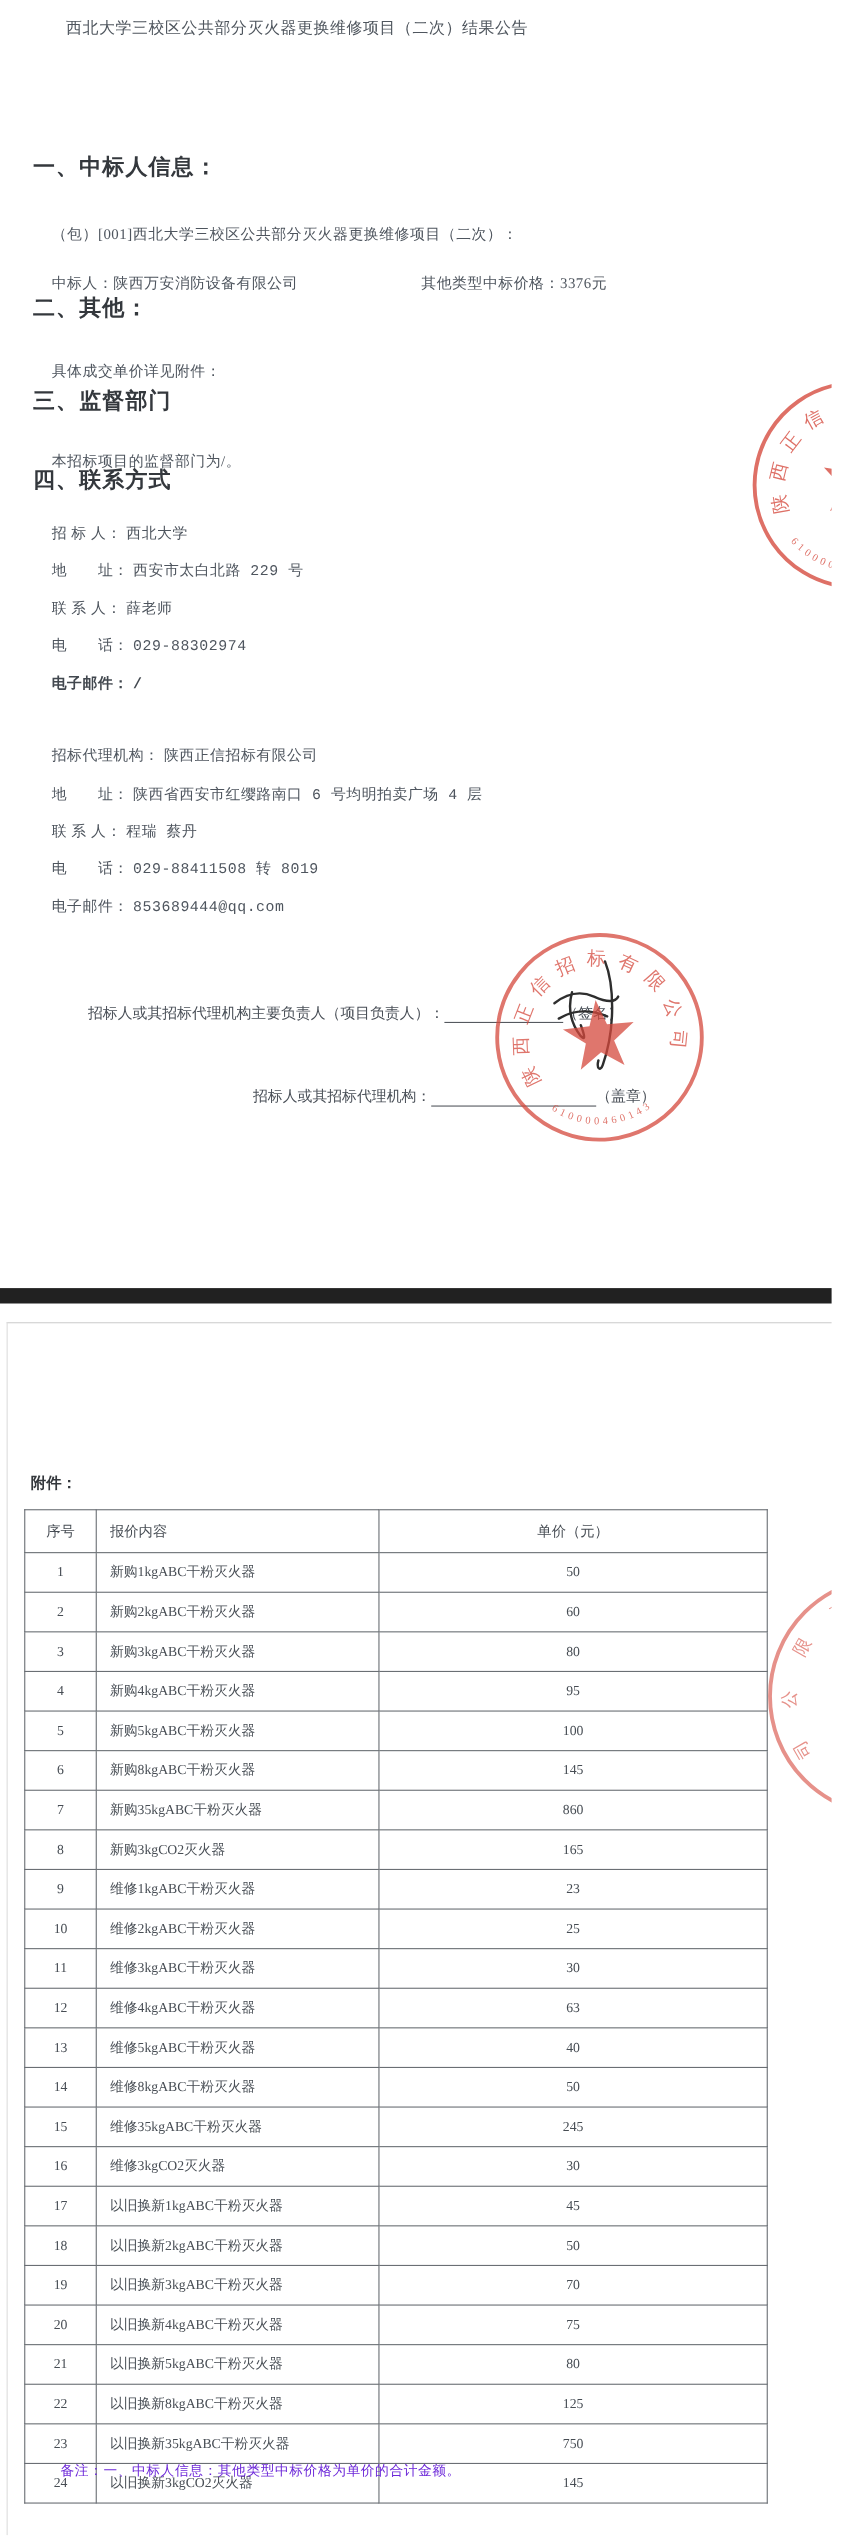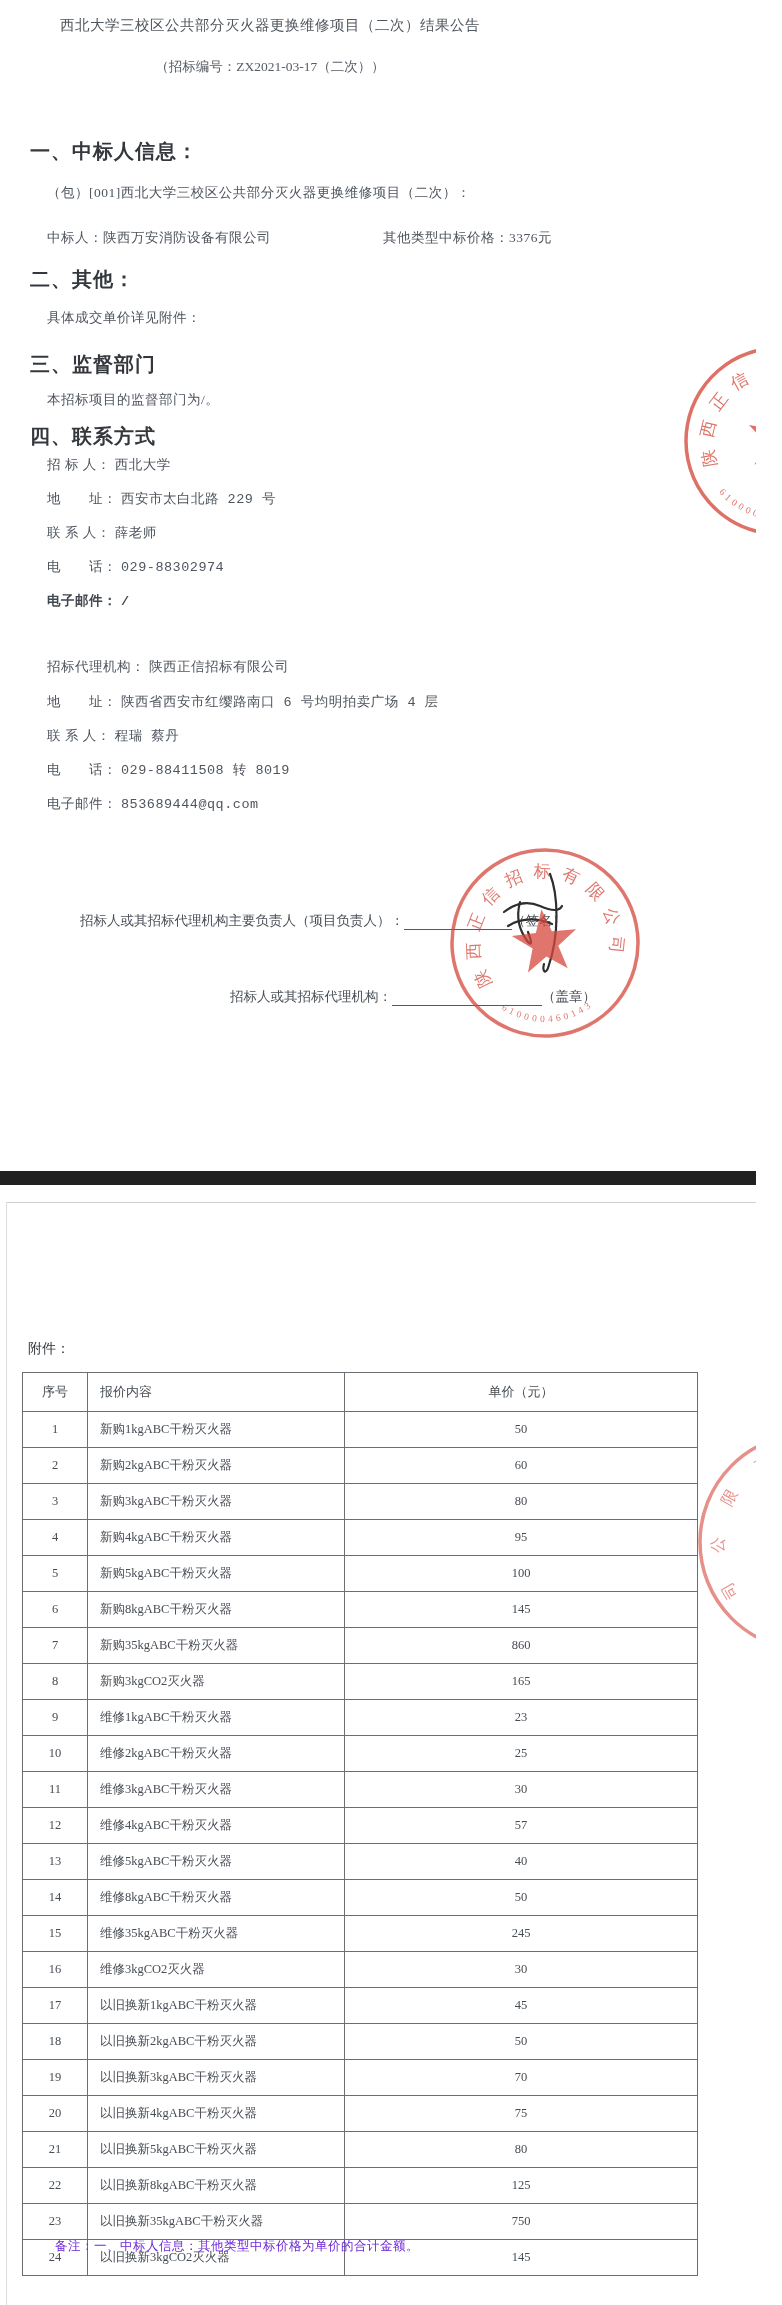--- a/index.html
+++ b/index.html
@@ -4,50 +4,49 @@
 <style>
   html,body{margin:0;padding:0;background:#ffffff;}
   #doc{
     position:relative;width:756px;height:2305px;background:#fff;overflow:hidden;
     font-family:"Liberation Serif","DejaVu Serif",serif;color:#4e555e;
   }
   .abs{position:absolute;}
   .title{left:0;top:16px;width:540px;text-align:center;font-size:14.5px;color:#4f565e;letter-spacing:.5px;}
   .subtitle{left:0;top:58px;width:540px;text-align:center;font-size:13.5px;color:#555c64;}
   .head{font-family:"Liberation Sans","DejaVu Sans",sans-serif;font-weight:700;font-size:20px;color:#34383d;letter-spacing:1px;}
-  .body-line{font-size:13.5px;color:#4e555e;letter-spacing:.5px;}
+  .body-line{font-size:13.5px;color:#4e555e;letter-spacing:.5px;margin-top:20px;}
   .lbl{letter-spacing:.5px;}
   .val{margin-left:4px;font-family:Liberation Mono, monospace;}
   .bold-row{font-weight:600;color:#42484f;}
   .sigrow{display:flex;align-items:flex-end;font-size:13.5px;color:#494f57;white-space:nowrap;}
   .sigline{display:inline-block;border-bottom:1.2px solid #55595f;height:16px;}
   .blackbar{left:0;top:1171px;width:782px;height:14px;background:#212121;}
   .p2-top{left:6px;top:1202px;width:770px;height:0;border-top:1px solid #cfcfcf;}
   .p2-left{left:6px;top:1202px;width:0;height:1103px;border-left:1px solid #dddddd;}
   .p2-right{left:775px;top:1202px;width:0;height:1103px;border-left:1px solid #dddddd;}
-  .attach{left:28px;top:1340px;font-family:"Liberation Sans","DejaVu Sans",sans-serif;font-weight:400;font-size:14px;color:#34383d;}
+  .attach{left:28px;top:1340px;font-family:"Liberation Sans","DejaVu Sans",sans-serif;font-weight:700;font-size:14px;color:#34383d;}
   table.price{border-collapse:collapse;table-layout:fixed;width:655px;background:transparent;}
   table.price th,table.price td{border:1px solid #6a6f74;font-weight:400;}
   table.price th{height:36px;font-size:13px;color:#474d54;}
   table.price td{height:33px;font-size:12.5px;color:#474d54;}
   .c0{width:62px;text-align:center;}
   .c1{width:243px;text-align:left;padding-left:12px;}
   .c2{width:350px;text-align:center;border-radius:19px;}
   th.c1{padding-left:12px;text-align:left;}
   .note{left:55px;top:2238px;font-size:12.5px;color:#6d28d9;letter-spacing:.5px;}
   .stampsvg{pointer-events:none;}
   svg text{font-family:"Liberation Serif","DejaVu Serif",serif;}
 </style>
 </head>
 <body>
 
 <div id="doc">
 
   <div class="abs title">西北大学三校区公共部分灭火器更换维修项目（二次）结果公告</div>
-  <div class="abs subtitle">（招标编号：ZX2021-03-17（二次））</div>
 
   <div class="abs head" style="left:30px;top:138px;">一、中标人信息：</div>
   <div class="abs body-line" style="left:47px;top:184px;">（包）[001]西北大学三校区公共部分灭火器更换维修项目（二次）：</div>
 
   <div class="abs body-line" style="left:47px;top:229px;">
     <span class="lbl">中标人：</span><span>陕西万安消防设备有限公司</span>
   </div>
   <div class="abs body-line" style="left:383px;top:229px;">
     <span class="lbl">其他类型中标价格：</span><span>3376元</span>
   </div>
@@ -209,21 +208,21 @@
           <td class="c2">25</td>
         </tr>
         <tr>
           <td class="c0">11</td>
           <td class="c1">维修3kgABC干粉灭火器</td>
           <td class="c2">30</td>
         </tr>
         <tr>
           <td class="c0">12</td>
           <td class="c1">维修4kgABC干粉灭火器</td>
-          <td class="c2">57</td>
+          <td class="c2">63</td>
         </tr>
         <tr>
           <td class="c0">13</td>
           <td class="c1">维修5kgABC干粉灭火器</td>
           <td class="c2">40</td>
         </tr>
         <tr>
           <td class="c0">14</td>
           <td class="c1">维修8kgABC干粉灭火器</td>
           <td class="c2">50</td>

